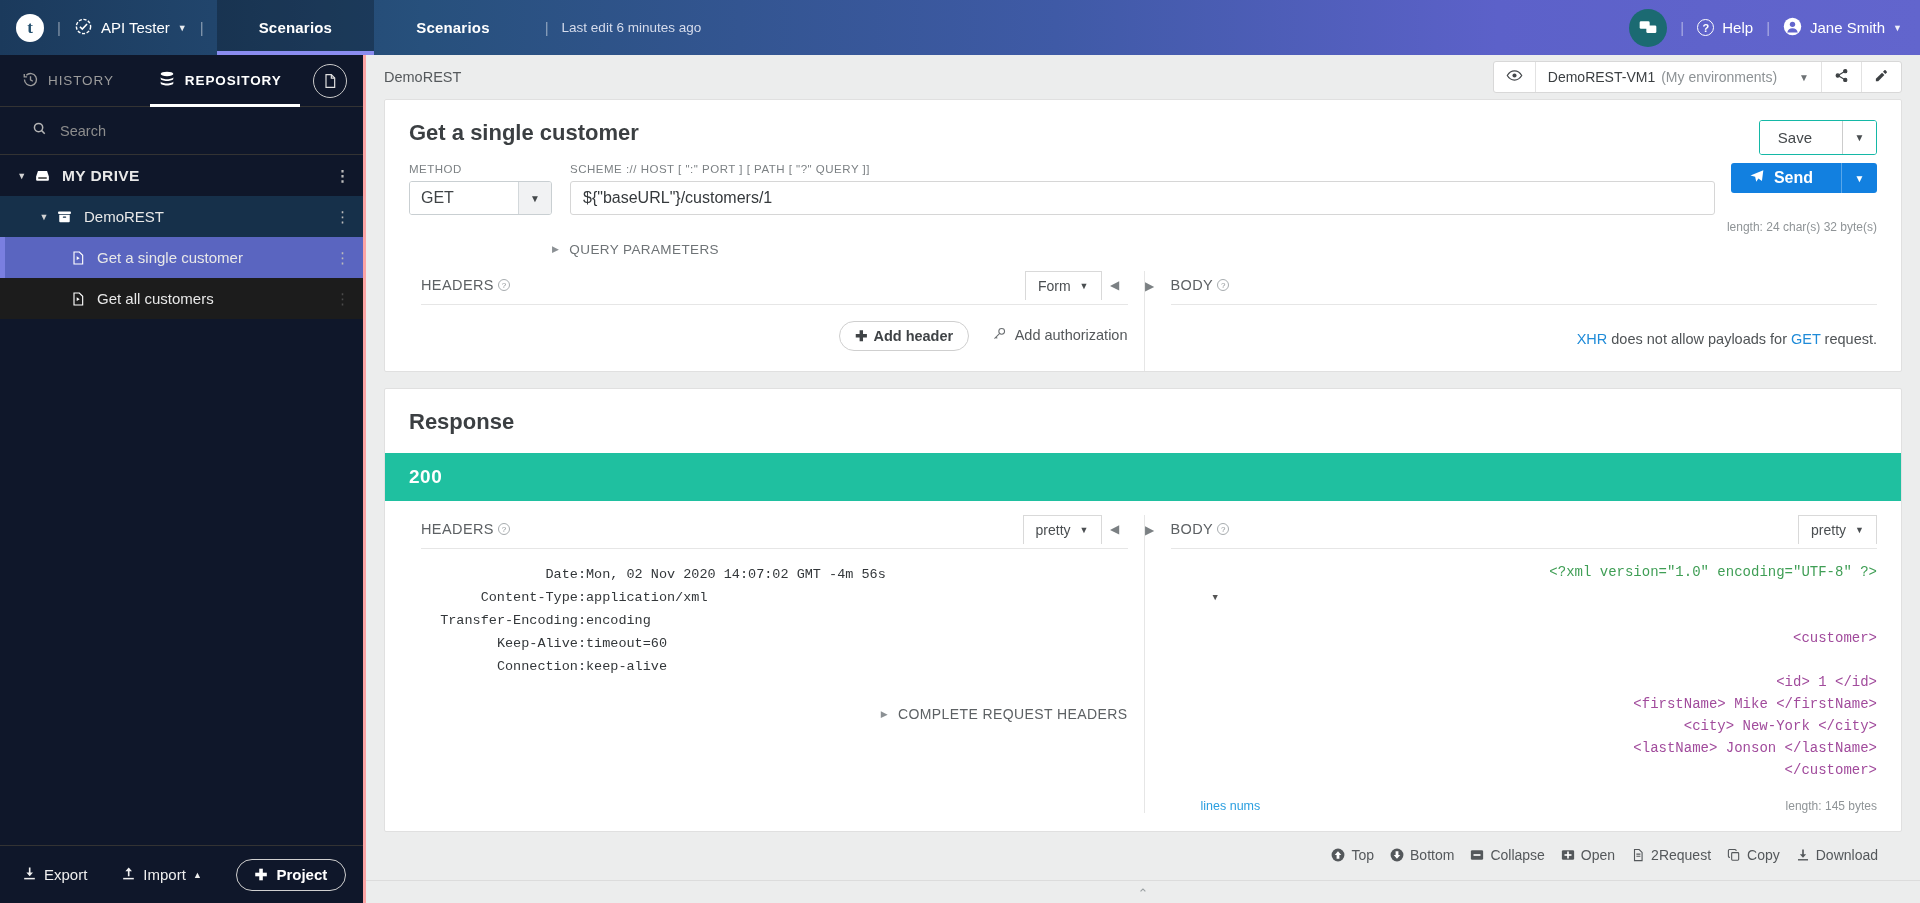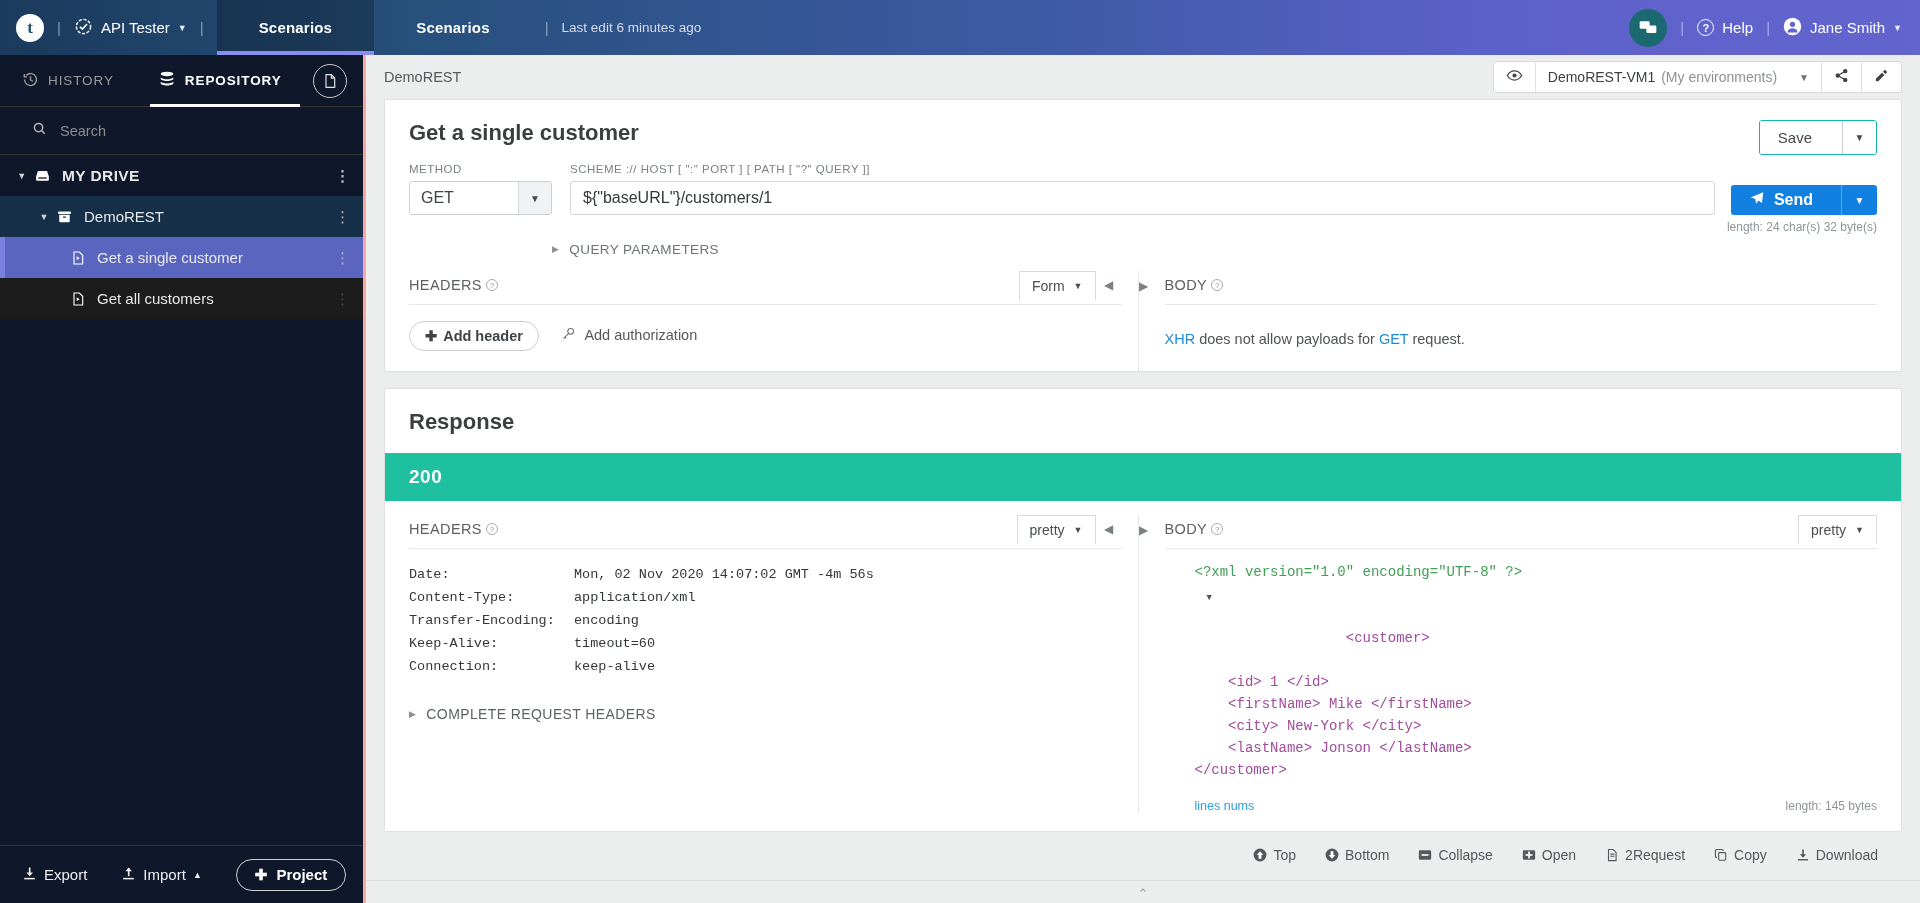--- a/index.html
+++ b/index.html
@@ -117,21 +117,21 @@
   .scroll { flex: 1; overflow: hidden; padding: 0 18px 0 18px; }
   .card { background: #fff; border: 1px solid #e0e0e0; border-radius: 2px; }
 
   
   .req-head { display: flex; align-items: flex-start; padding: 20px 24px 6px 24px; }
   .req-title { font-size: 22px; font-weight: bold; color: #3b3f42; }
   .save-grp { margin-left: auto; display: flex; border: 1px solid #14b8a6; border-radius: 3px; overflow: hidden; }
   .save-btn { padding: 8px 30px 8px 18px; font-size: 15px; color: #44484b; background: #fff; cursor: pointer; }
   .save-caret { border-left: 1px solid #ccc; width: 34px; display:flex; align-items:center; justify-content:center; cursor:pointer; background:#fff; font-size:10px; color:#4a4e51;}
 
-  .row-method { display: flex; align-items: flex-end; padding: 2px 24px 0 24px; gap: 0; }
+  .row-method { display: flex; align-items: flex-start; padding: 2px 24px 0 24px; gap: 0; }
   .fld-label { font-size: 11.5px; letter-spacing: .5px; color: #7c8184; text-transform: uppercase; margin-bottom: 6px; }
   .method-col { width: 143px; }
   .method-sel { display: flex; border: 1px solid #c9cfd2; border-radius: 3px; height: 34px; overflow: hidden; }
   .method-val { flex: 1; display: flex; align-items: center; padding-left: 11px; font-size: 16px; color: #3f4346; background: #fff; cursor: pointer;}
   .method-caret { width: 33px; background: #f1f2f3; border-left: 1px solid #d3d8db; display:flex; align-items:center; justify-content:center; font-size:10px; color:#44484b; cursor:pointer;}
   .url-col { flex: 1; margin-left: 18px; min-width: 0; }
   .url-input {
     width: 100%; height: 34px; border: 1px solid #d6d6d6; border-radius: 3px; background: #fff;
     font-size: 16px; color: #35393c; padding: 0 12px; outline: none; font-family: inherit;
   }
@@ -139,21 +139,21 @@
   .send-btn { display: flex; align-items: center; gap: 9px; padding: 0 28px 0 18px; color: #fff; font-size: 16px; font-weight: bold; cursor: pointer;}
   .send-caret { width: 36px; border-left: 1px solid rgba(255,255,255,.3); display: flex; align-items: center; justify-content: center; color: #fff; font-size: 10px; cursor:pointer;}
   .len-note { text-align: right; font-size: 12px; color: #8f9497; padding: 5px 24px 0 0; }
 
   .qparams { padding: 4px 24px 0 24px; }
   .disc { display: inline-flex; align-items: center; gap: 10px; font-size: 13.5px; letter-spacing: .4px;
           color: #6e7376; cursor: pointer; }
   .tri { font-size: 9px; color: #8b9094; }
   .qp-wrap { padding-left: 143px; }
 
-  .split { display: flex; padding: 14px 24px 0 24px; }
+  .split { display: flex; padding: 14px 24px 0 36px; text-align: right; }
   .pane { flex: 1; min-width: 0; }
   .pane.left { padding-right: 16px; border-right: 1px solid #e6e6e6; }
   .pane.right { padding-left: 26px; position: relative; }
   .pane-head { display: flex; align-items: center; height: 34px; border-bottom: 1px solid #e6e6e6; padding-bottom: 4px;}
   .pane-title { font-size: 14.5px; letter-spacing: .4px; color: #5d6164; }
   .qmark { display: inline-flex; align-items: center; justify-content: center;
            width: 12px; height: 12px; border-radius: 50%; border: 1px solid #a7acaf;
            color: #8d9295; font-size: 8px; margin-left: 4px; vertical-align: super; }
   .sel-sm { margin-left: auto; border: 1px solid #d9d9d9; border-bottom: none; background: #fff;
             padding: 6px 12px; font-size: 14px; color: #4a4e51; display: flex; align-items: center; gap: 9px; cursor: pointer; }
@@ -176,21 +176,21 @@
   .hdr-v { }
   .xmlbox { font-family: "Liberation Mono", monospace; font-size: 14px; line-height: 22px; padding: 12px 0 0 30px; position: relative;}
   .xl { white-space: pre; }
   .g { color: #3f9e55; }
   .p { color: #a14b9c; }
   .fold { position: absolute; left: 12px; font-size: 9px; color: #555; }
   .linesnums { color: #2b9fe0; font-size: 12.5px; padding: 18px 0 0 30px; cursor: pointer; }
   .bytes-note { font-size: 12px; color: #8f9497; }
 
   .bottombar { height: 46px; flex: 0 0 46px; display: flex; align-items: center; justify-content: flex-end;
-               padding: 16px 24px; gap: 29px; }
+               padding: 16px 24px; gap: 16px; }
   .bb-item { display: flex; align-items: center; gap: 6px; font-size: 14px; color: #54585b; cursor: pointer; }
   .bb-ico { display: inline-flex; }
   .bottom-chev { position: absolute; bottom: 2px; left: 50%; transform: translateX(-50%); color: #9aa0a3; font-size: 13px; cursor: pointer;}
   .botline { position:absolute; bottom: 22px; left: 0; right: 0; height: 1px; background: #dcdcdc; }
 </style>
 </head>
 <body>
 
 <div class="app">
 

